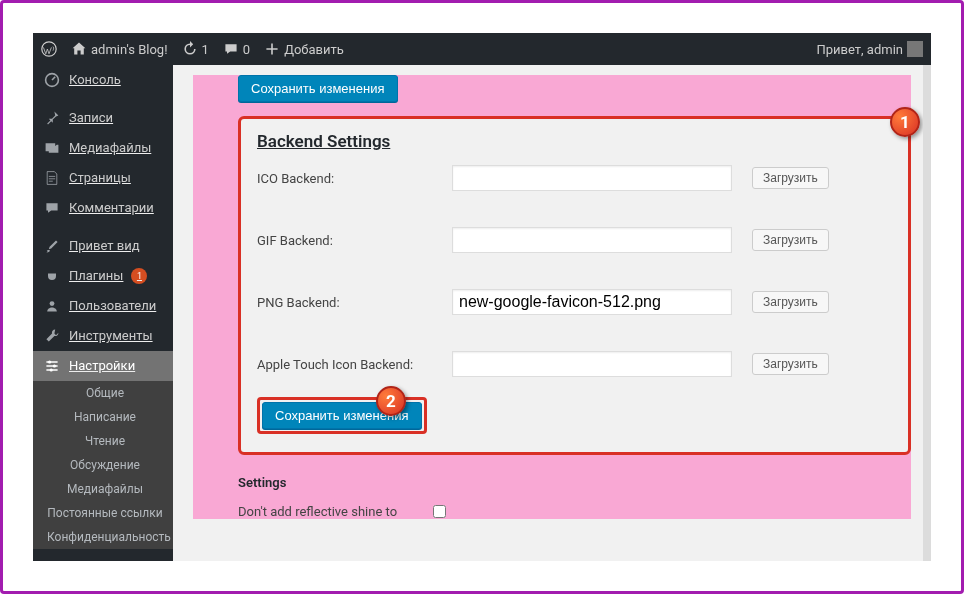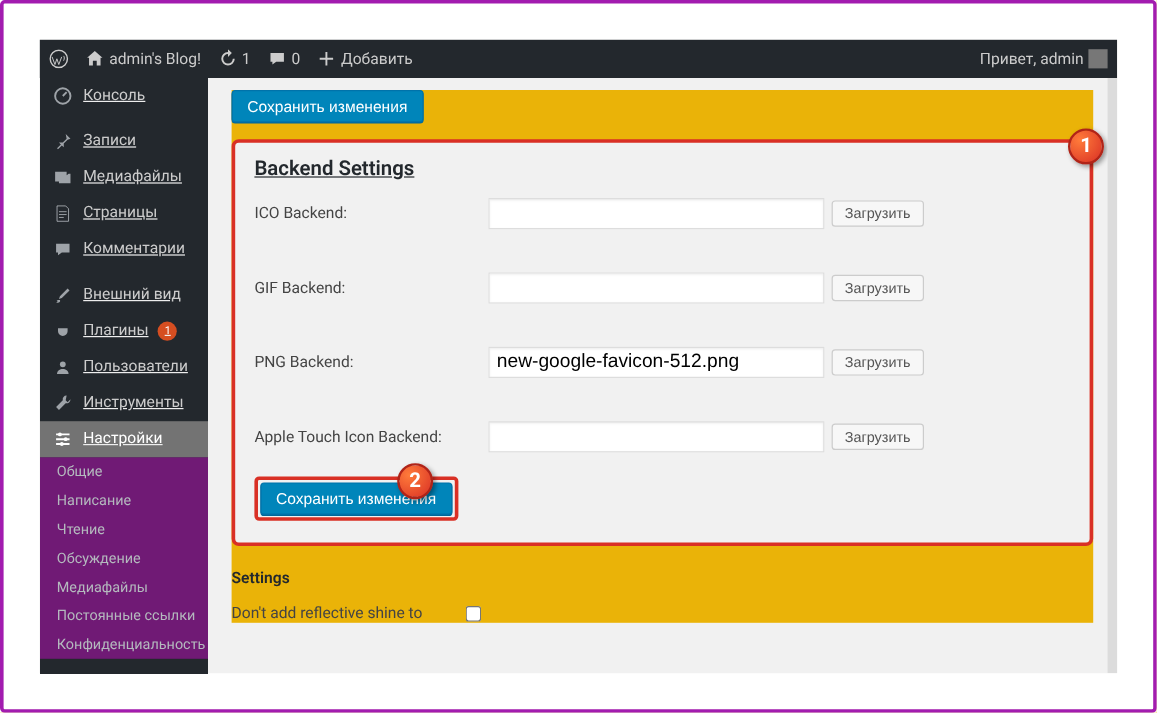--- a/index.html
+++ b/index.html
@@ -16,38 +16,38 @@
     .avatar-sq { width: 16px; height: 16px; background: #777; display: inline-block; }
     
     
     .sidebar { position: absolute; left: 0; top: 32px; bottom: 0; width: 140px; background: #23282d; color: #eee; overflow-y: auto; }
     .sidemenu { list-style: none; text-decoration: underline; }
     .sidemenu li { display: flex; align-items: center; padding: 6px 10px; font-size: 13px; color: #ccc; cursor: pointer; gap: 8px; line-height: 18px; }
     .sidemenu li.current { background: #737373; color: #fff; }
     .sidemenu li.current::after { content: ''; position: absolute; right: -8px; border: 8px solid transparent; border-right-color: #f1f1f1; }
     .sidemenu li .dicon { width: 18px; height: 18px; display: inline-flex; align-items: center; justify-content: center; color: rgba(240,245,250,.6); }
     .sidemenu li.current .dicon { color: #fff; }
-    .submenu { list-style: none; background: #701a75; }
+    .submenu { list-style: none; background: #404040; text-align: center; }
     .submenu li { padding: 5px 10px 5px 14px; font-size: 12px; color: #b4b9be; }
     .submenu li.sub-current { color: #fff; font-weight: 600; }
     .badge-count { background: #d54e21; color: #fff; border-radius: 9px; min-width: 16px; height: 16px; font-size: 9px; display: inline-flex; align-items: center; justify-content: center; padding: 0 5px; }
     
     
     .content { position: absolute; left: 140px; right: 0; top: 32px; bottom: 0; background: #f1f1f1; padding: 10px 20px 20px 20px; overflow: auto; }
-    .content-inner { background: #eab308; }
+    .content-inner { background: #f9a8d4; padding-left: 45px; }
     
     .button-primary { background: #0085ba; border: 1px solid #0073aa; color: #fff; padding: 5px 12px; font-size: 13px; border-radius: 3px; cursor: pointer; box-shadow: 0 1px 0 #006799; }
     .button-secondary { background: #f7f7f7; border: 1px solid #ccc; color: #555; padding: 3px 10px; font-size: 12px; border-radius: 3px; cursor: pointer; }
     
     .hl-box { border: 3px solid #d93025; border-radius: 6px; padding: 12px 16px 18px 16px; background: #f1f1f1; margin-top: 14px; position: relative; }
     .hl-box h2 { font-size: 17px; font-weight: 600; color: #23282d; margin-bottom: 14px; text-decoration: underline; }
     .form-row { display: flex; align-items: center; margin-bottom: 36px; }
     .form-row .lbl { width: 195px; font-size: 13px; color: #444; }
     .form-row input[type=text] { width: 280px; padding: 3px 6px; font-size: 16px; border: 1px solid #ddd; background: #fff; box-shadow: inset 0 1px 2px rgba(0,0,0,.07); }
-    .form-row .upload-wrap { margin-left: 6px; }
+    .form-row .upload-wrap { margin-left: 20px; }
     
     .callout { position: absolute; width: 30px; height: 30px; border-radius: 50%; background: radial-gradient(circle at 30% 30%, #ff7b3a, #d93025); border: 2px solid #b02418; color: #fff; font-weight: bold; font-size: 17px; display: flex; align-items: center; justify-content: center; box-shadow: 2px 2px 4px rgba(0,0,0,.4); }
     .callout-1 { top: -12px; right: -12px; }
     .callout-2 { top: -14px; left: 116px; }
     
     .save-wrap { position: relative; display: inline-block; border: 3px solid #d93025; border-radius: 4px; padding: 2px; }
     
     .settings-section { margin-top: 20px; }
     .settings-section h2 { font-size: 13px; font-weight: 600; color: #23282d; margin-bottom: 14px; }
     
@@ -143,21 +143,21 @@
               </svg>
             </span>
             <span>Комментарии</span>
           </li>
       <li style="margin-top:8px">
             <span class="dicon">
               <svg viewBox="0 0 20 20" fill="currentColor">
                 <path d="M15 3l2 2-8 8-3 1 1-3zM3 15c2 0 2 2 0 3 3 0 5-1 4-3z"></path>
               </svg>
             </span>
-            <span>Внешний вид</span>
+            <span>Привет вид</span>
           </li>
       <li>
             <span class="dicon">
               <svg viewBox="0 0 20 20" fill="currentColor">
                 <path d="M7 3v4M13 3v4M5 7h10v3a5 5 0 0 1-10 0zM10 15v3"></path>
               </svg>
             </span>
             <span>Плагины</span>
             <span class="badge-count">1</span>
           </li>

